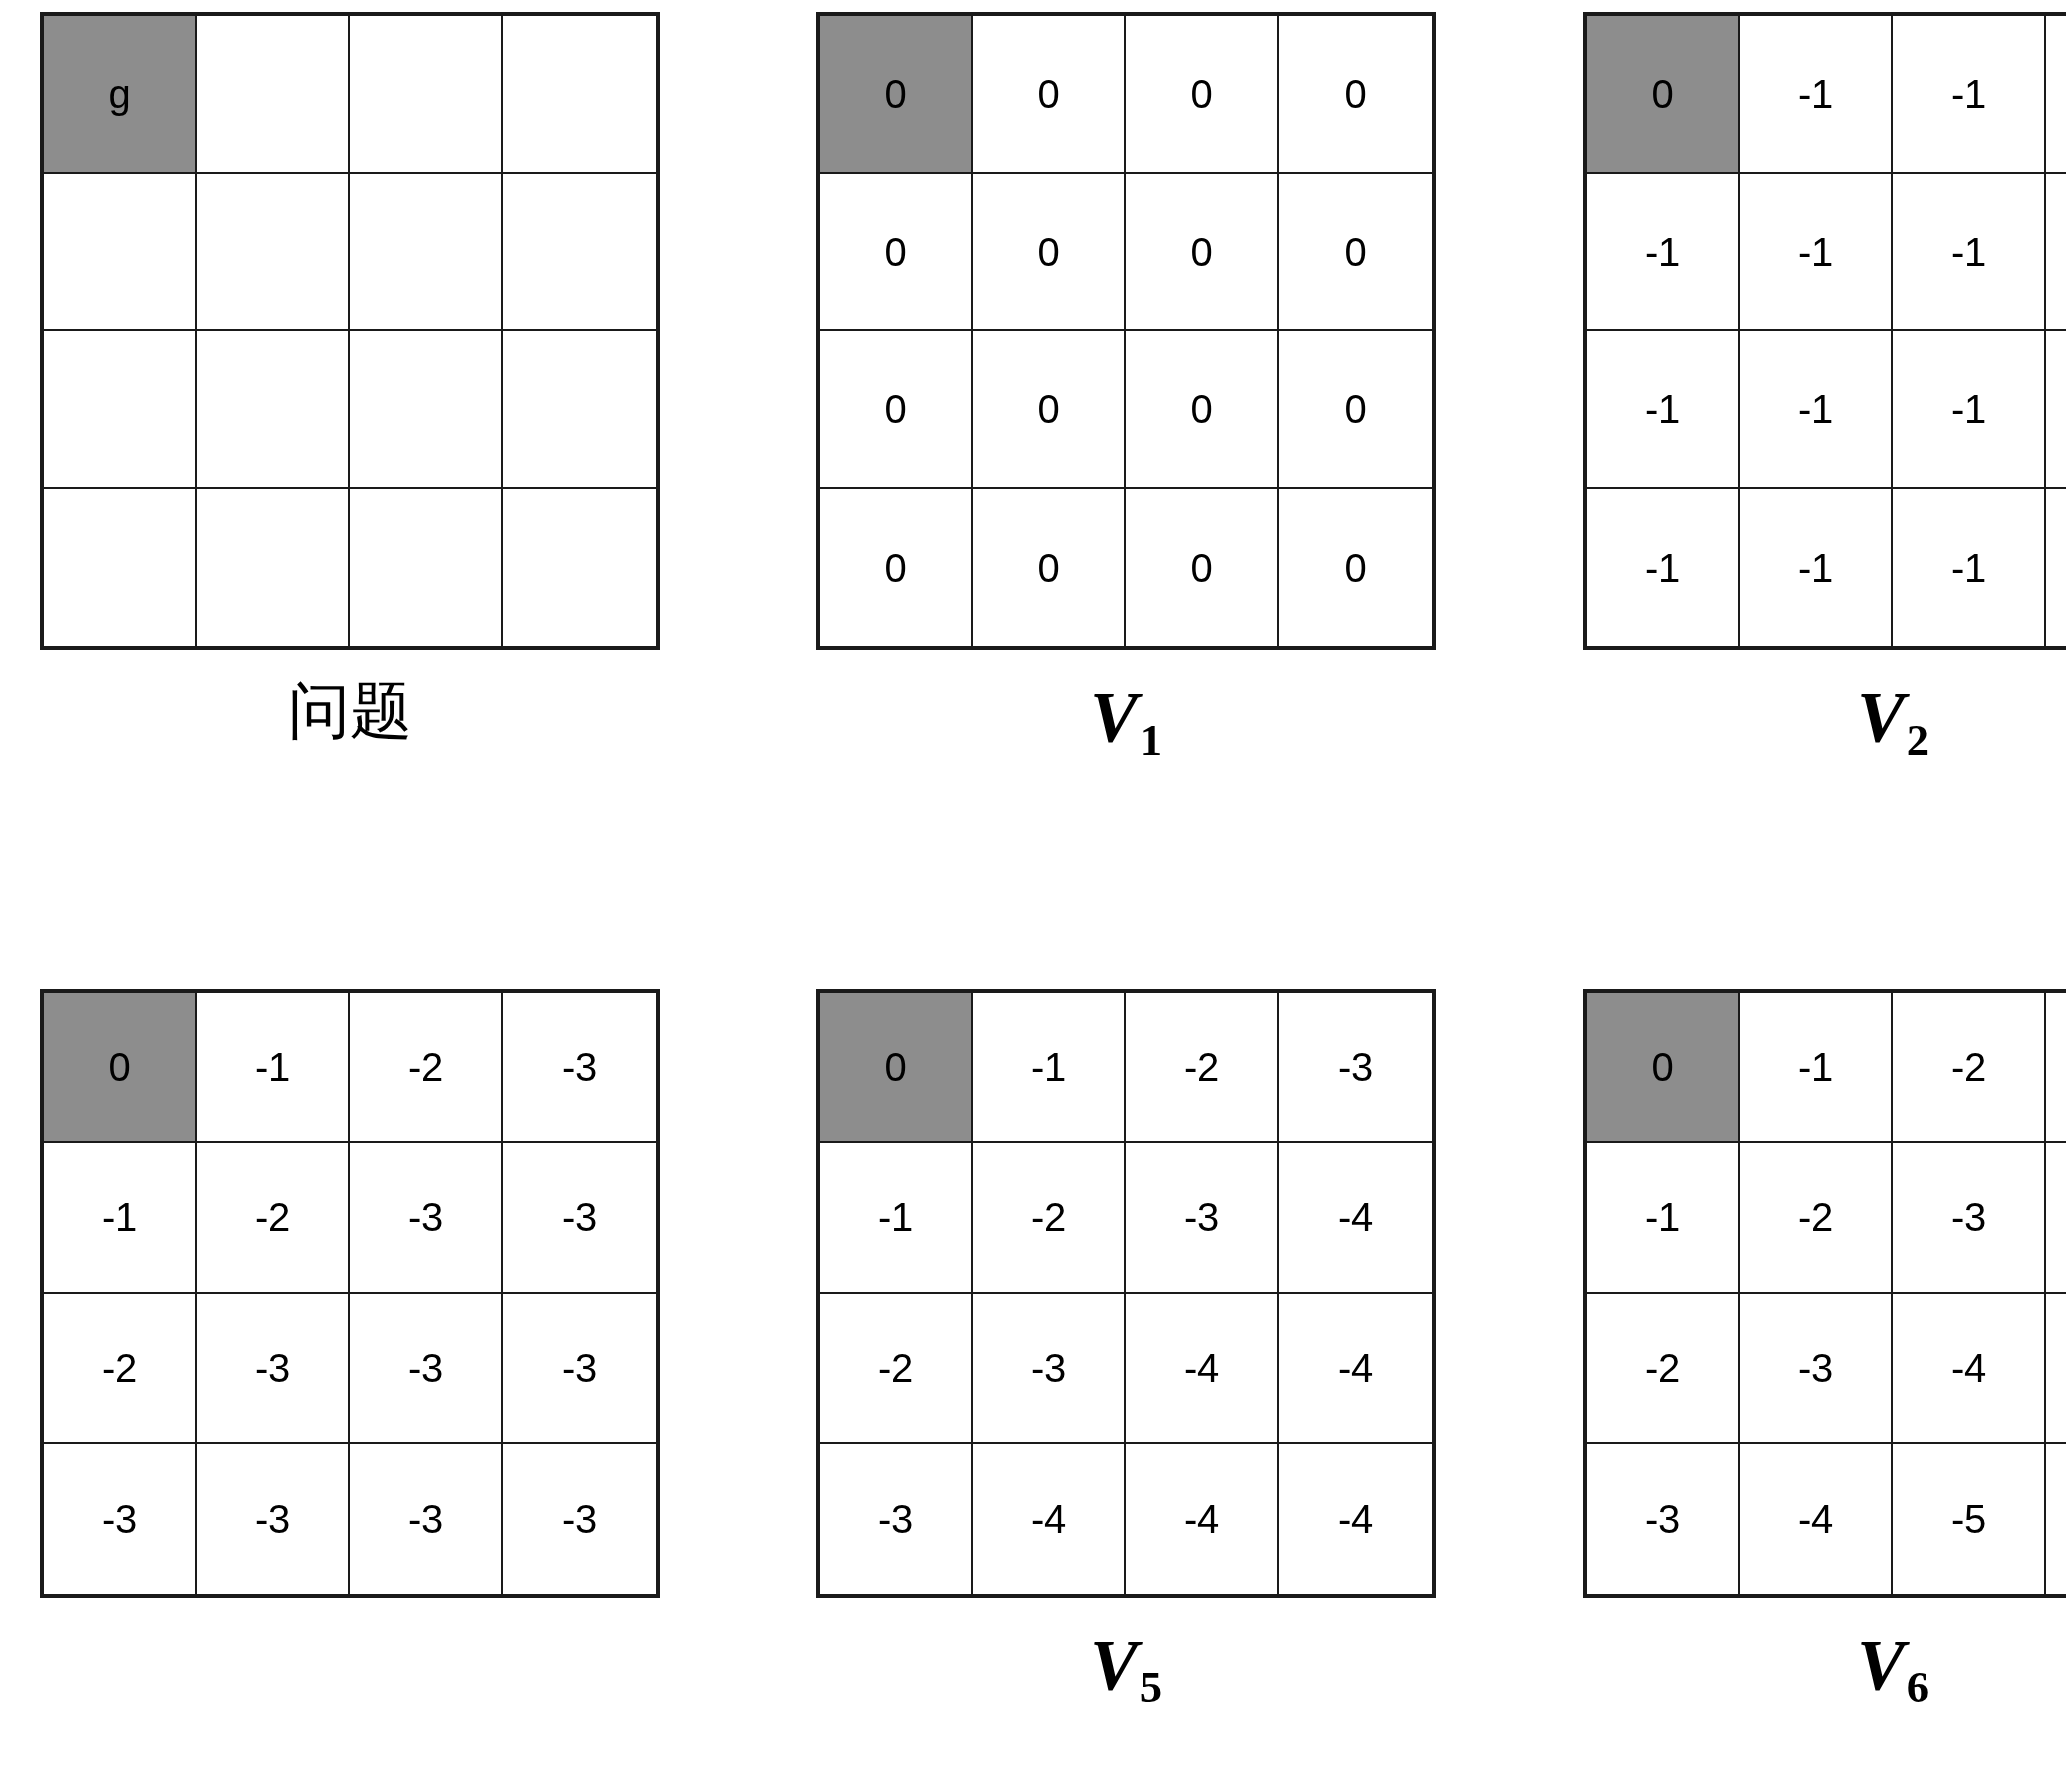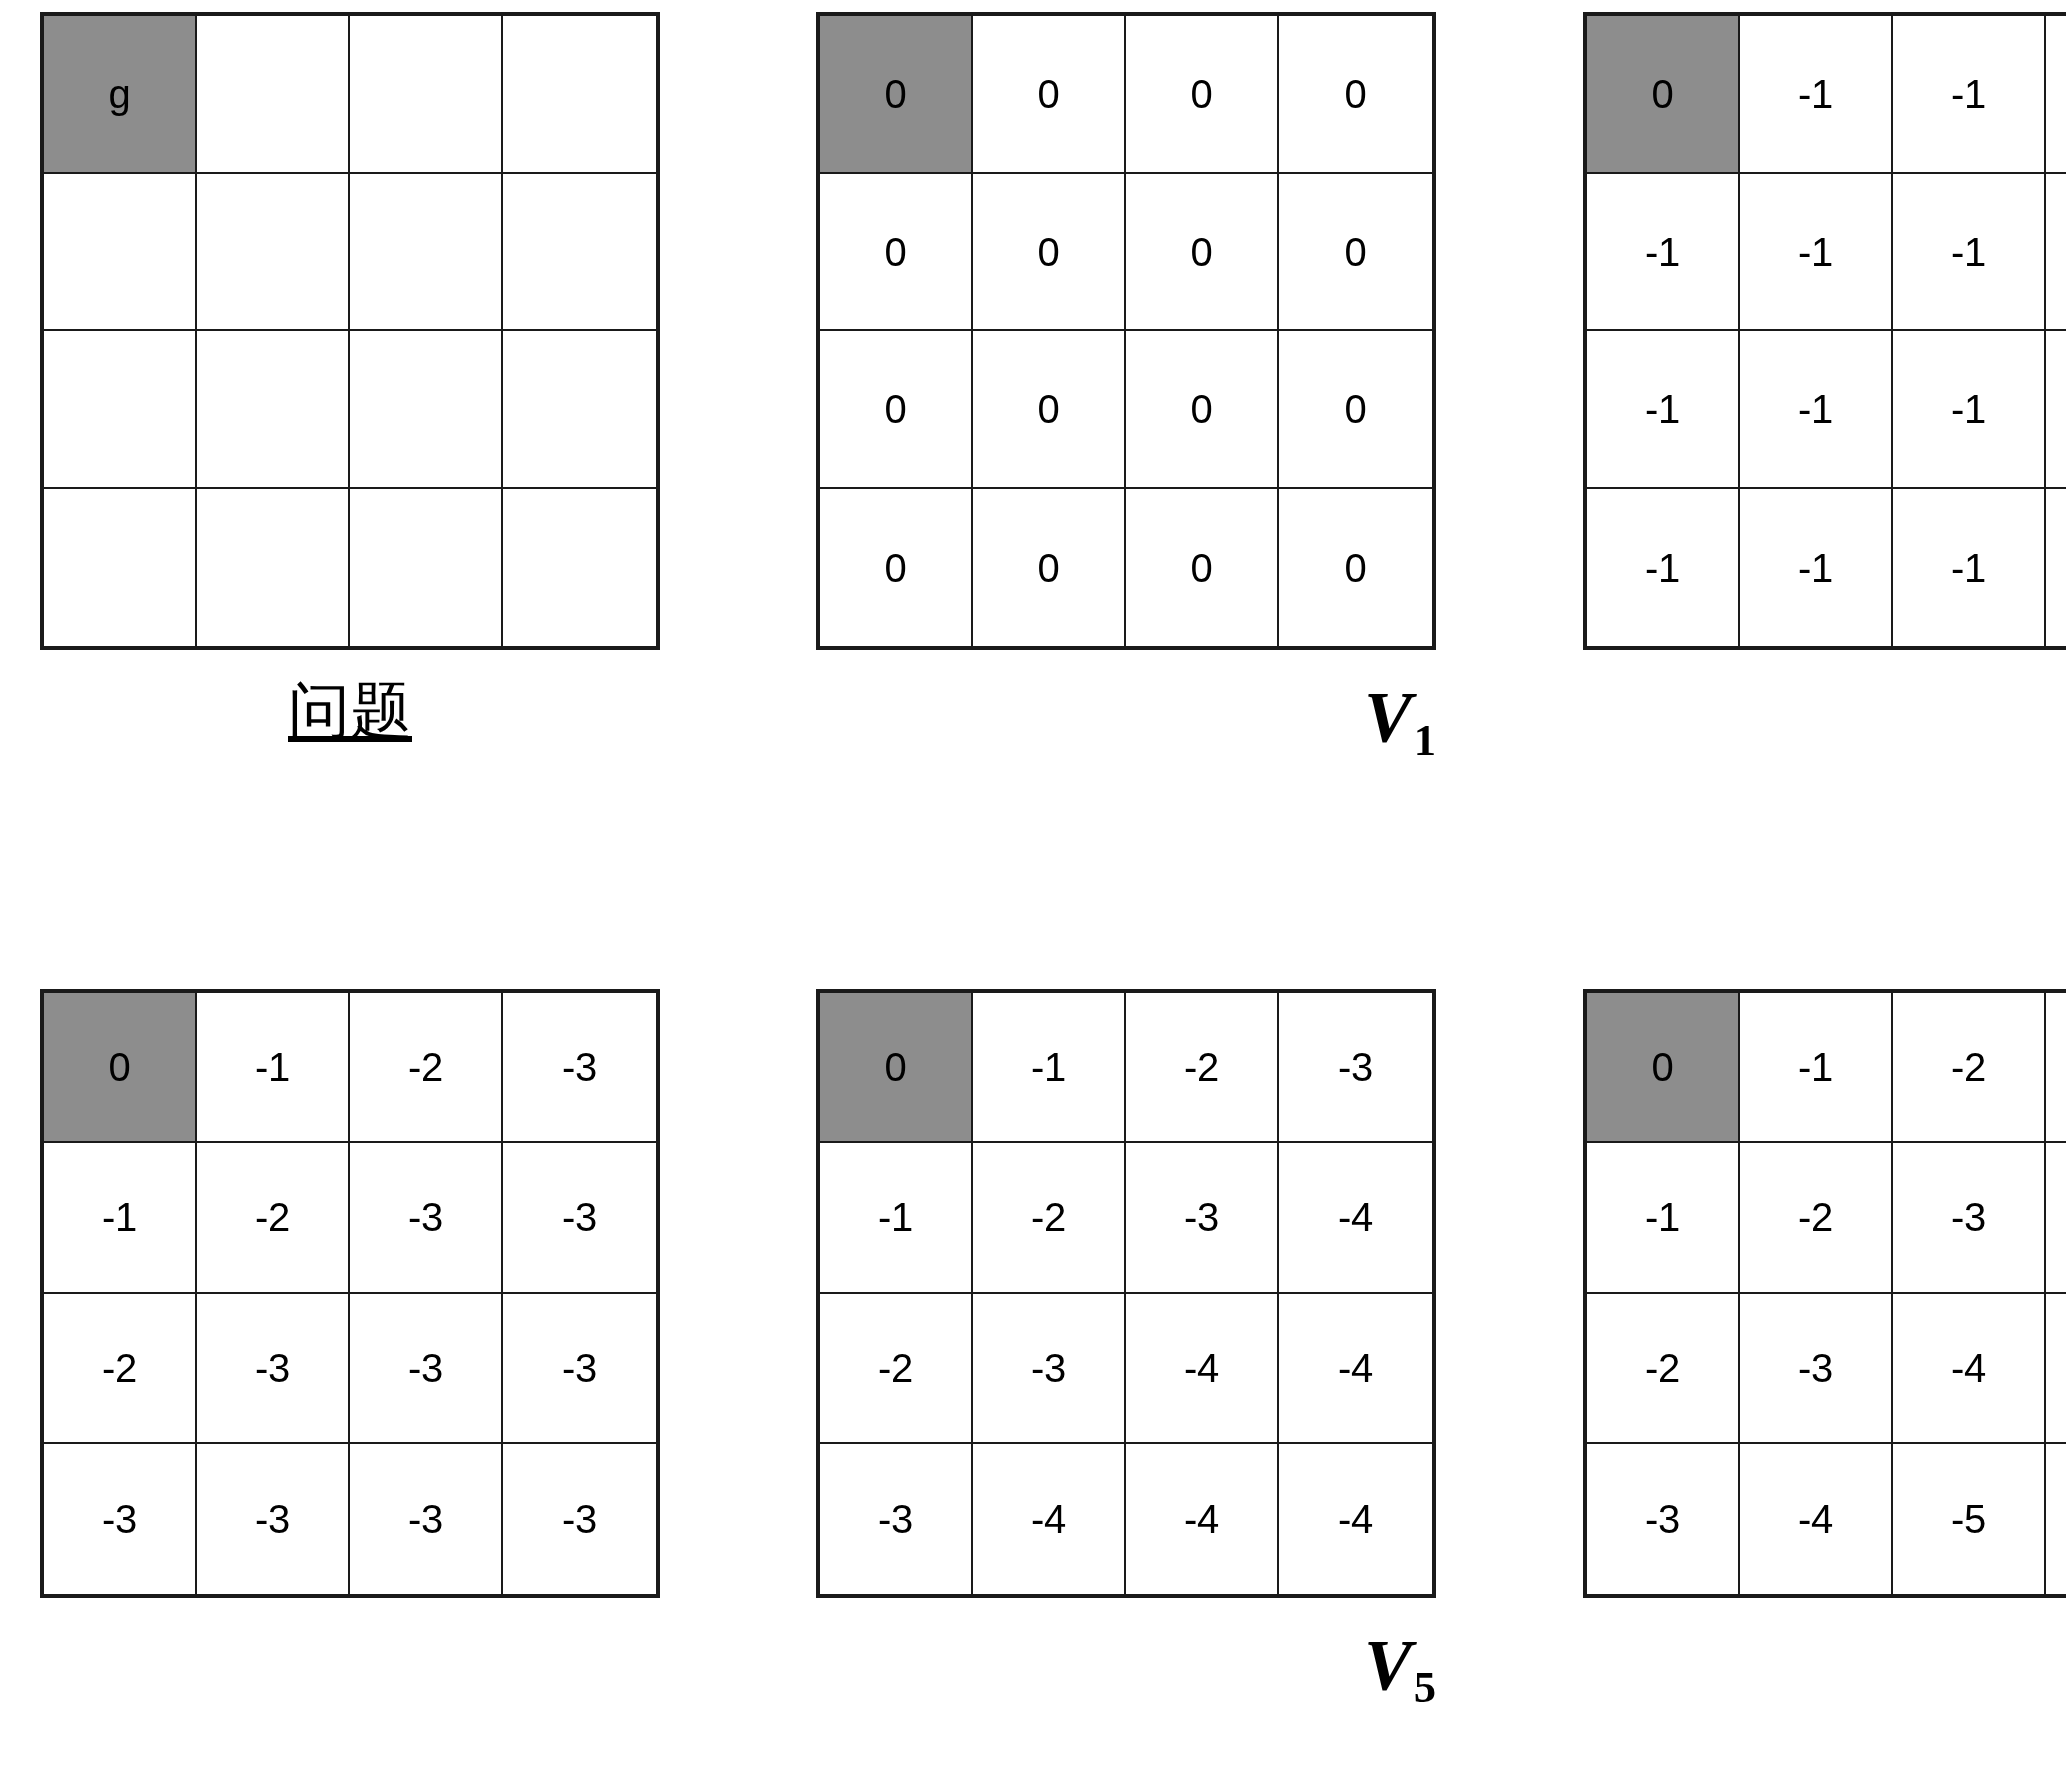--- a/index.html
+++ b/index.html
@@ -51,29 +51,27 @@
     width: 100%;
     color: #000000;
     line-height: 1;
     white-space: nowrap;
   }
   .caption.cjk {
     font-family: "DejaVu Serif", "Liberation Serif", serif;
     font-size: 62px;
     font-weight: 400;
     margin-top: 30px;
-    text-decoration: underline;
   }
   .caption.math {
     font-family: "Liberation Serif", "DejaVu Serif", serif;
     font-size: 72px;
     font-weight: 700;
     font-style: italic;
     margin-top: 31px;
-    text-align: right;
   }
   .caption.math .sub {
     font-size: 0.62em;
     font-style: normal;
     font-weight: 700;
     vertical-align: -0.30em;
     margin-left: 0.035em;
     display: inline-block;
   }
 </style>

